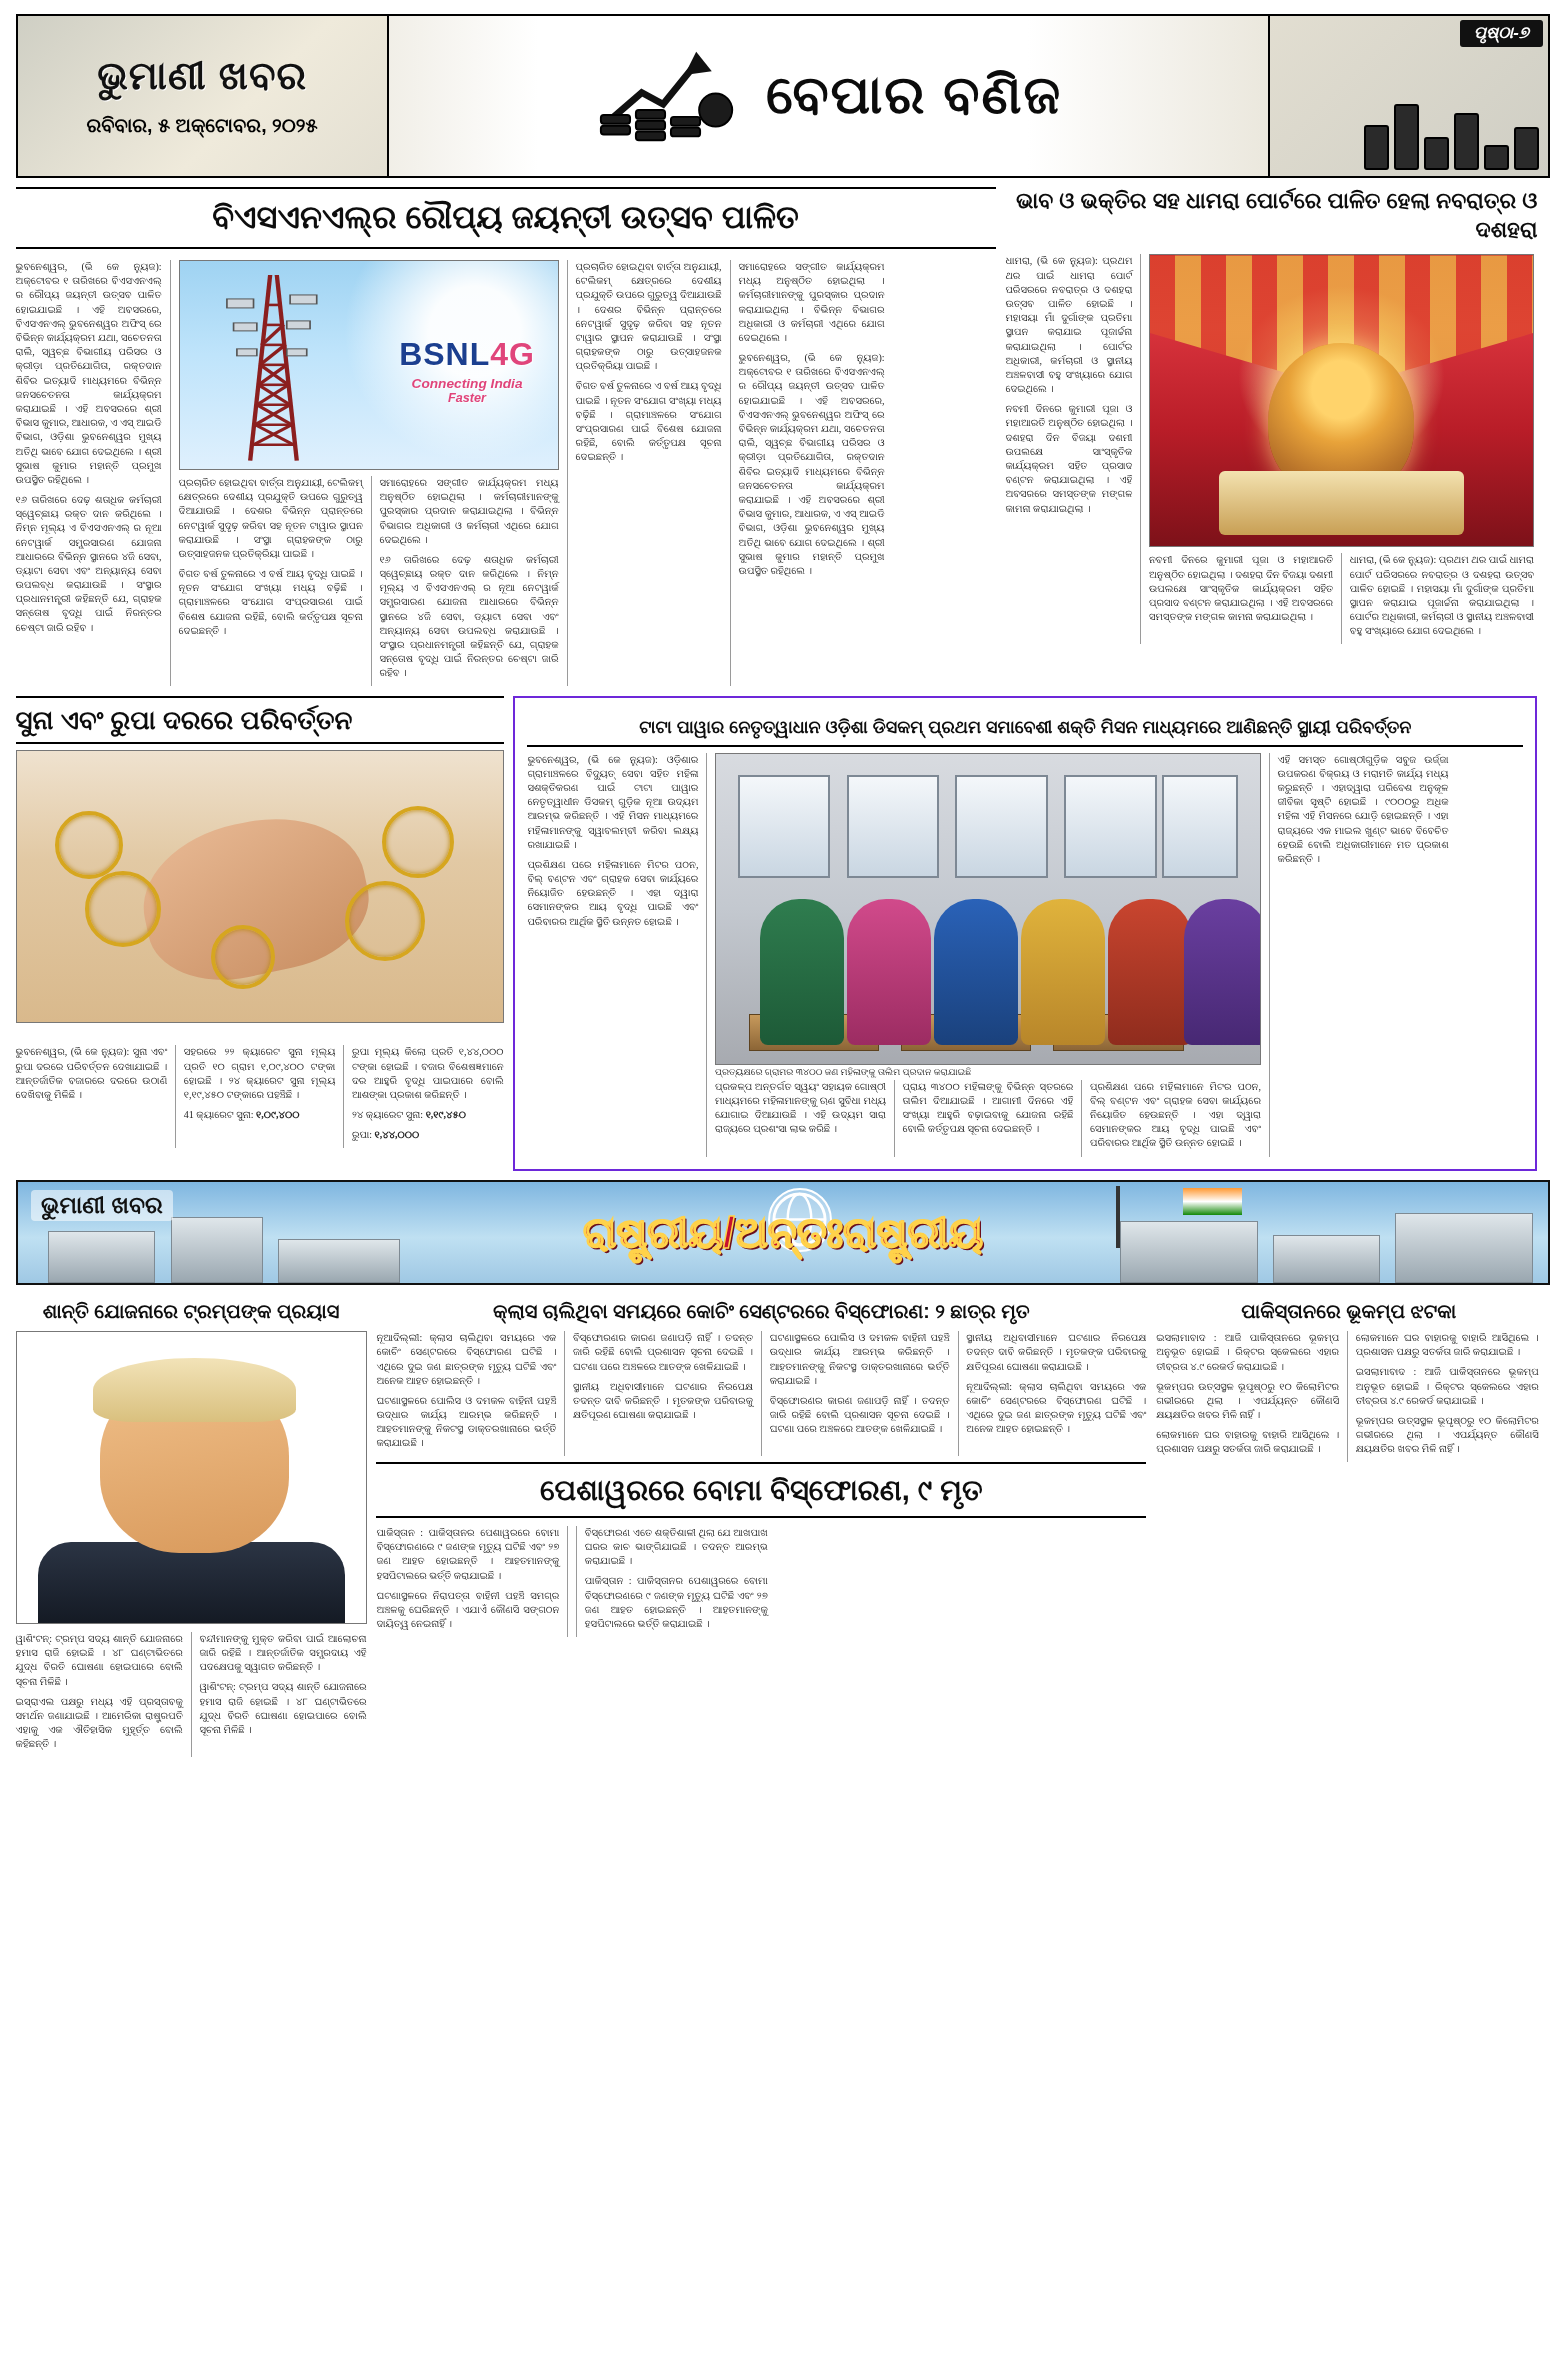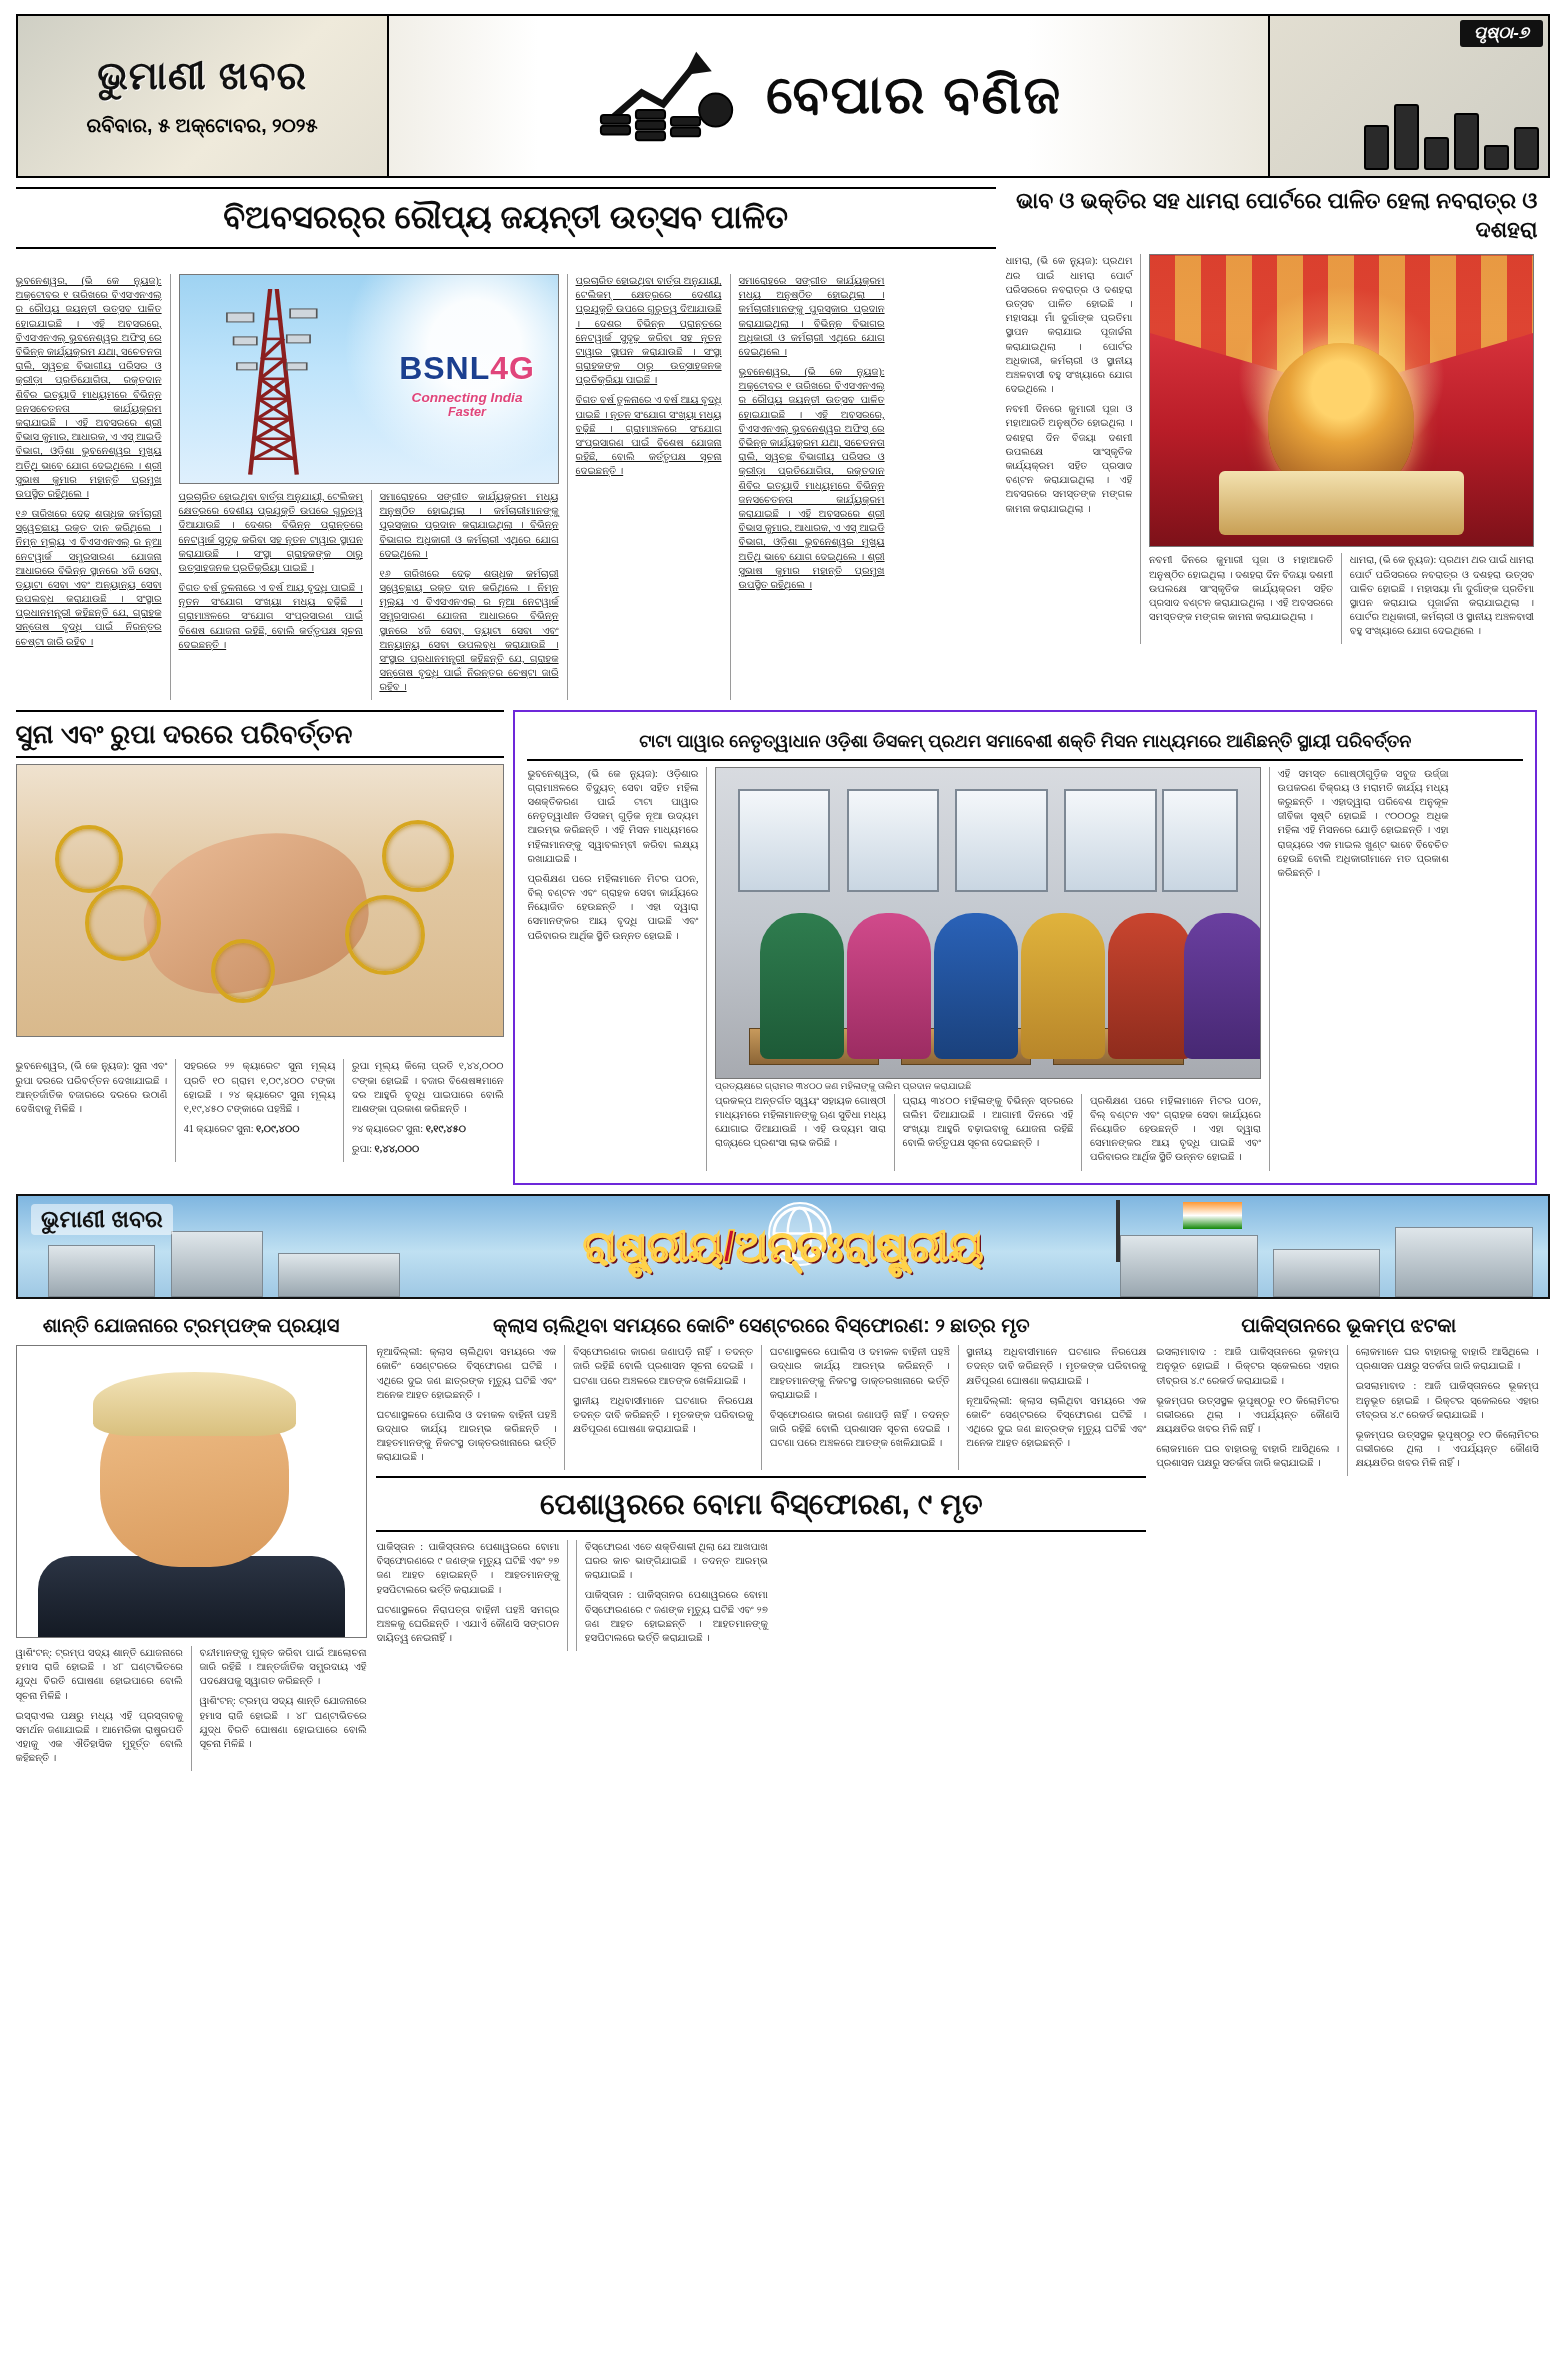--- a/index.html
+++ b/index.html
@@ -81,21 +81,21 @@
   .cap { font-size:9.3px; color:#222; padding:2px 0; font-family:"Liberation Serif", serif;}
 
   
   .sec1 { display:flex; gap:9.8px; margin-top:9.8px; }
   .sec1-left { width:980px; }
   .sec1-right { width:532px; }
   .headline-box { border-top:2.9px solid #000; border-bottom:2.9px solid #000; padding:7.8px 0 9.8px; }
   .h1 { font-size:32px; text-align:center; }
   .h1b { font-size:22px; text-align:right; line-height:1.3; }
 
-  .cols4 { display:flex; gap:8px; margin-top:25px;text-decoration:underline; }
+  .cols4 { display:flex; gap:8px; margin-top:11px; }
   .c { }
   .sep { width:1px; background:#9a9a9a; }
 
   
   .img-bsnl {
     height:210px; width:100%;
     background:
       radial-gradient(circle at 78% 34%, rgba(255,255,255,.95) 0 14%, rgba(255,255,255,0) 40%),
       linear-gradient(180deg,#9fd3f2 0%, #bfe4fb 45%, #dff0fd 100%);
   }
@@ -269,21 +269,21 @@
           <i style="height:25px"></i>
           <i style="height:43px"></i>
       </div>
     </div>
   </div>
 
   <div class="sec1">
 
     <div class="sec1-left">
       <div class="headline-box">
-        <div class="hl h1">ବିଅବସରର୍‌ର ରୌପ୍ୟ ଜୟନ୍ତୀ ଉତ୍ସବ ପାଳିତ</div>
+        <div class="hl h1">ବିଏସଏନଏଲ୍‌ର ରୌପ୍ୟ ଜୟନ୍ତୀ ଉତ୍ସବ ପାଳିତ</div>
       </div>
 
       <div class="cols4">
         <div class="c col-text" style="width:146px">
           <p>ଭୁବନେଶ୍ୱର, (ଭି କେ ନ୍ୟୁଜ): ଅକ୍ଟୋବର ୧ ତାରିଖରେ ବିଏସଏନଏଲ୍ ର ରୌପ୍ୟ ଜୟନ୍ତୀ ଉତ୍ସବ ପାଳିତ ହୋଇଯାଇଛି । ଏହି ଅବସରରେ, ବିଏସଏନଏଲ୍ ଭୁବନେଶ୍ୱର ଅଫିସ୍ ରେ ବିଭିନ୍ନ କାର୍ଯ୍ୟକ୍ରମ ଯଥା, ସଚେତନତା ରାଲି, ସ୍ୱଚ୍ଛ ବିଭାଗୀୟ ପରିସର ଓ କ୍ରୀଡ଼ା ପ୍ରତିଯୋଗିତା, ରକ୍ତଦାନ ଶିବିର ଇତ୍ୟାଦି ମାଧ୍ୟମରେ ବିଭିନ୍ନ ଜନସଚେତନତା କାର୍ଯ୍ୟକ୍ରମ କରାଯାଇଛି । ଏହି ଅବସରରେ ଶ୍ରୀ ବିଭାସ କୁମାର, ଆଧାରକ, ଏ ଏସ୍ ଆଇଡି ବିଭାଗ, ଓଡ଼ିଶା ଭୁବନେଶ୍ୱର ମୁଖ୍ୟ ଅତିଥି ଭାବେ ଯୋଗ ଦେଇଥିଲେ । ଶ୍ରୀ ସୁଭାଷ କୁମାର ମହାନ୍ତି ପ୍ରମୁଖ ଉପସ୍ଥିତ ରହିଥିଲେ ।</p>
           <p>୧୬ ତାରିଖରେ ଦେଢ଼ ଶତାଧିକ କର୍ମଚାରୀ ସ୍ୱେଚ୍ଛାୟ ରକ୍ତ ଦାନ କରିଥିଲେ । ନିମ୍ନ ମୂଲ୍ୟ ଏ ବିଏସଏନଏଲ୍ ର ନୂଆ ନେଟୱାର୍କ ସମ୍ପ୍ରସାରଣ ଯୋଜନା ଆଧାରରେ ବିଭିନ୍ନ ସ୍ଥାନରେ ୪ଜି ସେବା, ଡ୍ୟାଟା ସେବା ଏବଂ ଅନ୍ୟାନ୍ୟ ସେବା ଉପଲବ୍ଧ କରାଯାଉଛି । ସଂସ୍ଥାର ପ୍ରଧାନମନ୍ତ୍ରୀ କହିଛନ୍ତି ଯେ, ଗ୍ରାହକ ସନ୍ତୋଷ ବୃଦ୍ଧି ପାଇଁ ନିରନ୍ତର ଚେଷ୍ଟା ଜାରି ରହିବ ।</p>
         </div>
         <div class="sep"></div>
         <div class="c" style="width:380px">
           <div class="photo img-bsnl">

